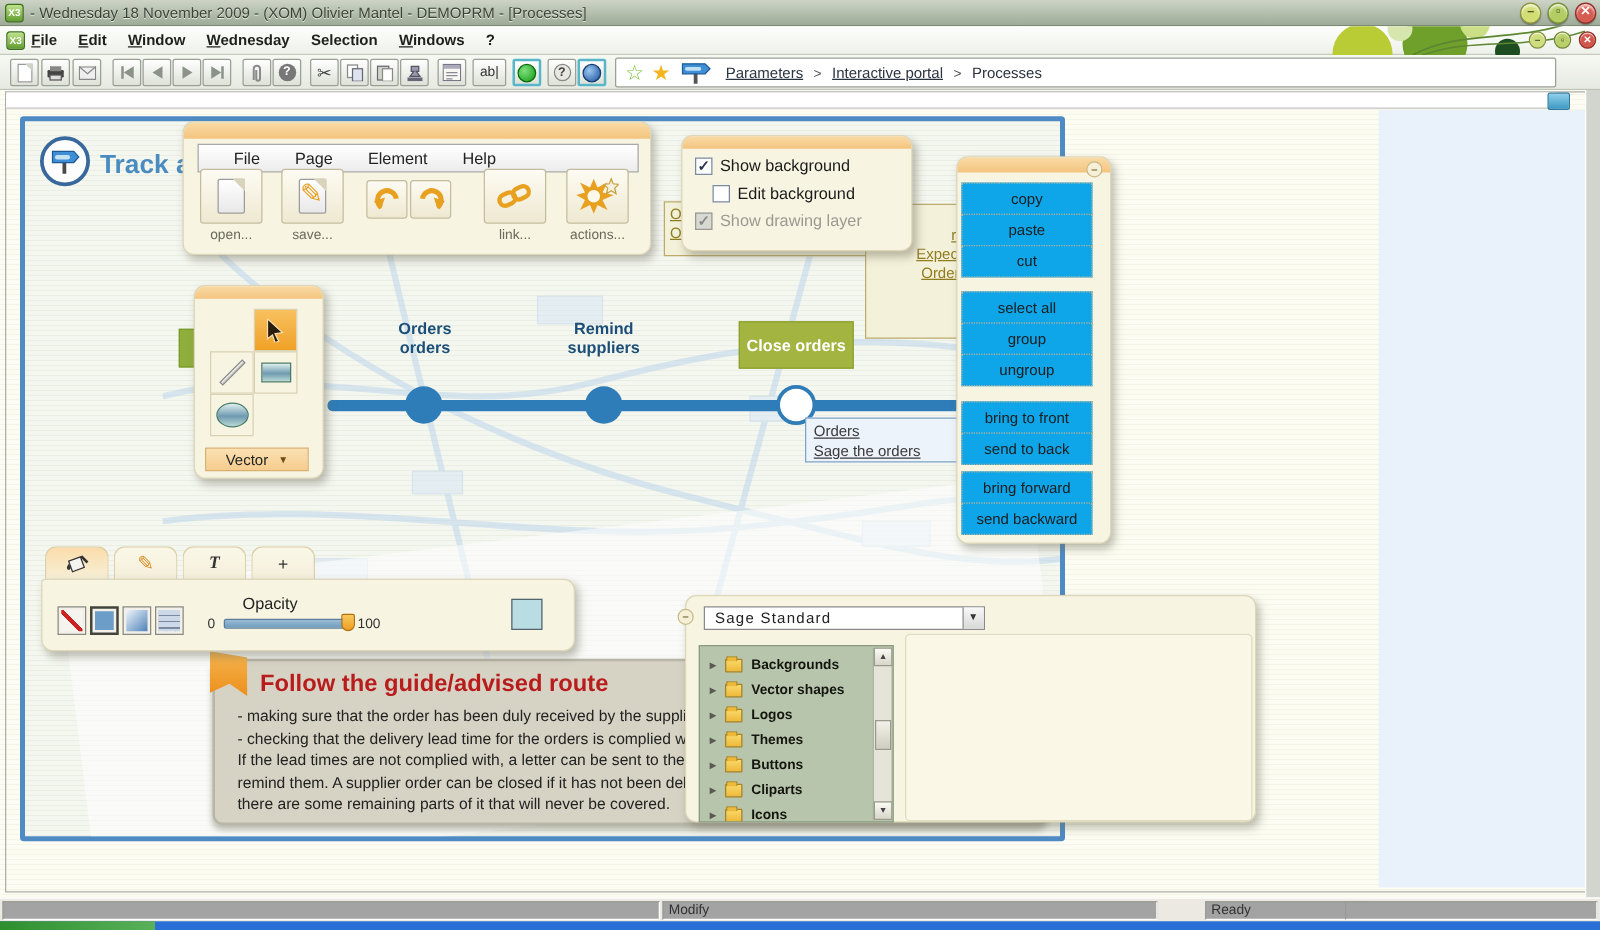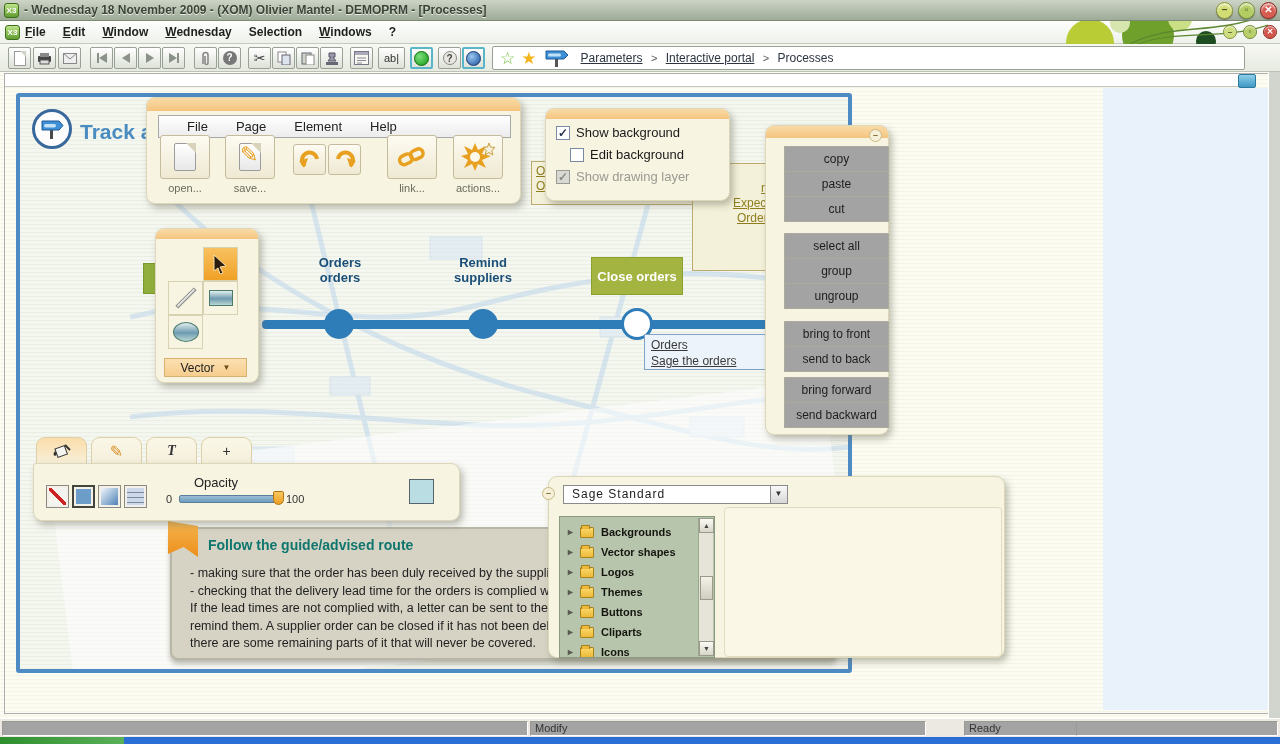--- a/index.html
+++ b/index.html
@@ -3,21 +3,21 @@
 <meta charset="utf-8">
 <style>
   *{margin:0;padding:0;box-sizing:border-box}
   html,body{width:1280px;height:744px;overflow:hidden}
   body{position:relative;font-family:"Liberation Sans",sans-serif;background:#fbfbee;font-size:12px;color:#222}
   .abs{position:absolute}
 
   
   .titlebar{left:0;top:0;width:1280px;height:21px;background:linear-gradient(#cdd4c6,#9dab97);border-bottom:1px solid #7d8a78;display:flex;align-items:center;padding-left:4px}
   .appicon{width:15px;height:15px;background:linear-gradient(#bfe48a,#5f9c2e);border:1px solid #3c6e1d;border-radius:3px;color:#fff;font-size:8px;font-weight:bold;text-align:center;line-height:13px;margin-right:5px}
-  .titletext{font-weight:bold;font-size:12px;color:#3b4237;text-shadow:0 1px 0 #e9eee4}
+  .titletext{font-weight:normal;font-size:12px;color:#3b4237;text-shadow:0 1px 0 #e9eee4}
   .win-btn{position:absolute;top:2px;width:17px;height:17px;border-radius:50%;text-align:center;line-height:14px;font-size:10px;font-weight:bold;color:#4c4c2c;box-shadow:inset 0 2px 2px rgba(255,255,255,.7),0 1px 1px rgba(0,0,0,.3)}
   .wb-min{left:1216px;background:#d2de74;border:1px solid #8d9440}
   .wb-max{left:1238px;background:#b3cd62;border:1px solid #778f3a}
   .wb-close{left:1260px;background:#d65c52;border:1px solid #8f2f27;color:#fff}
 
   
   .menubar{left:0;top:21px;width:1280px;height:23px;background:linear-gradient(#fdfefc,#eef1ea);border-bottom:1px solid #c3c9bd;display:flex;align-items:center;padding-left:5px}
   .menu-item{display:inline-block;font-weight:bold;font-size:12px;color:#1d211c;margin-right:17px;cursor:default}
   .menu-item.u::first-letter{text-decoration:underline}
   .mdi-btn{position:absolute;width:14px;height:14px;top:25px;border-radius:50%;font-size:8px;font-weight:bold;text-align:center;line-height:12px;color:#3c4a22;box-shadow:inset 0 1px 1px rgba(255,255,255,.8)}
@@ -78,21 +78,21 @@
   .doc::after{content:"";position:absolute;right:-1px;top:-1px;border:5px solid #d9d3bc;border-left-color:transparent;border-bottom-color:transparent}
   .pencil-g{position:absolute;font-size:22px;color:#e8a020;transform:rotate(0deg)}
 
   
   .chk-row{position:absolute;display:flex;align-items:center;font-size:13px;color:#1a1a1a}
   .chk{width:14px;height:14px;background:#fff;border:1px solid #7a8aa0;margin-right:6px;font-size:12px;line-height:13px;text-align:center;color:#27324a;font-weight:bold}
   .chk.dis{background:#d9d9d3;color:#8a8a84;border-color:#9a9a94}
   .chk-row.dis{color:#9a9a90}
 
   
-  .ctx-item{position:absolute;left:18px;width:105px;border:1px dotted #b6b298;text-align:center;font-size:12px;color:#1d1d1d;padding:5px 0;background:#a3a3a3}
+  .ctx-item{position:absolute;left:3px;width:105px;border:1px dotted #b6b298;text-align:center;font-size:12px;color:#1d1d1d;padding:5px 0;background:#0ea5e9}
 
   
   .tool-cell{position:absolute;width:35px;height:34px;background:#f7f4e2;border:1px solid #d9d2b2;display:flex;align-items:center;justify-content:center}
   .tool-cell.sel{background:linear-gradient(#f8c160,#f0a126);border-color:#d99а20}
   .vec-rect{width:24px;height:16px;background:linear-gradient(#dff0ee,#6f9ab0 55%,#b9d8d4);border:1px solid #4a7a6a}
   .vec-ell{width:26px;height:20px;border-radius:50%;background:linear-gradient(#dff0ee,#6f9ab0 55%,#b9d8d4);border:1px solid #4a7a6a}
   .vec-line{width:26px;height:4px;background:linear-gradient(#fff,#bbb);border:1px solid #888;transform:rotate(-45deg)}
   .vec-drop{position:absolute;left:8px;top:129px;width:83px;height:19px;background:linear-gradient(#fbe0b2,#f6cd8e);border:1px solid #d8b070;display:flex;align-items:center;justify-content:center;font-size:12px;color:#222}
   .vec-drop .ar{margin-left:8px;font-size:8px;color:#6b4c12}
 
@@ -102,21 +102,21 @@
   .fillbtn{position:absolute;top:21px;width:23px;height:23px;border:1px solid #8a8a82;background:#f2f0e8;padding:2px}
   .fillbtn .in{width:100%;height:100%}
   .fillbtn.sel{border:2px solid #44443c}
   .slider-track{position:absolute;width:100px;height:8px;background:linear-gradient(#9dbcd4,#6e9dc0);border:1px solid #5a7f9c;border-radius:2px}
   .slider-handle{position:absolute;width:11px;height:14px;background:linear-gradient(#f8c95e,#ef9e22);border:1px solid #b3720e;border-radius:2px 2px 6px 6px}
   .swatch{position:absolute;width:25px;height:25px;background:#b9dde2;border:1px solid #55636b}
 
   
   .guide{position:absolute;left:150px;top:430px;width:668px;height:133px;background:#d6d3c4;border:2px solid #b9b6a8;border-radius:8px;box-shadow:0 4px 5px rgba(90,90,70,.4)}
   .bookmark{position:absolute;left:-4px;top:-8px;width:30px;height:36px;background:linear-gradient(#f6b54e,#ec8f1c);clip-path:polygon(0 0,100% 14%,100% 100%,52% 72%,0 92%)}
-  .guide-title{position:absolute;left:36px;top:8px;font-weight:bold;font-size:14px;color:#0f766e}
+  .guide-title{position:absolute;left:36px;top:8px;font-weight:bold;font-size:19px;color:#b91c1c}
   .guide-text{position:absolute;left:18px;top:36px;font-size:12.5px;color:#222;line-height:17.5px;white-space:nowrap;overflow:hidden;width:640px}
 
   
   .drop{position:absolute;left:14px;top:8px;width:225px;height:19px;background:#fff;border:1px solid #8a8a8a;font-size:12px;letter-spacing:1px;color:#222;line-height:17px;padding-left:8px}
   .drop .btn{position:absolute;right:0;top:0;width:17px;height:17px;background:linear-gradient(#f8f8f8,#d8d8d8);border-left:1px solid #8a8a8a;text-align:center;font-size:8px;line-height:16px;color:#333}
   .treebox{position:absolute;left:10px;top:39px;width:156px;height:142px;background:#b7c5ac;border:1px solid #8a9a80;overflow:hidden}
   .tree-row{position:absolute;left:6px;height:18px;display:flex;align-items:center}
   .tree-row .ar{font-size:9px;color:#5a5a52;width:14px}
   .folder{width:14px;height:11px;background:linear-gradient(#fbd96a,#edb93a);border:1px solid #a8821e;border-radius:1px;position:relative;margin-right:7px}
   .folder::before{content:"";position:absolute;left:0;top:-3px;width:7px;height:3px;background:#edb93a;border:1px solid #a8821e;border-bottom:none;border-radius:1px 1px 0 0}

